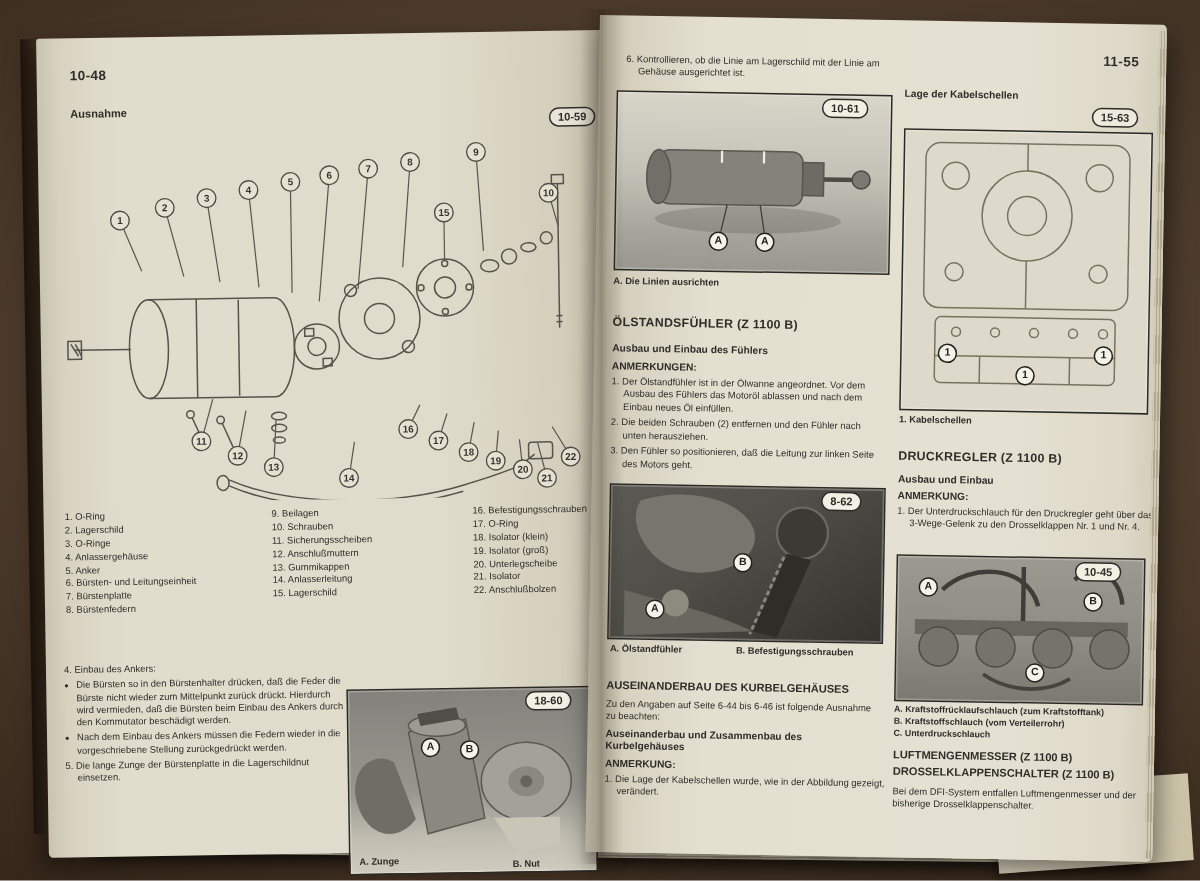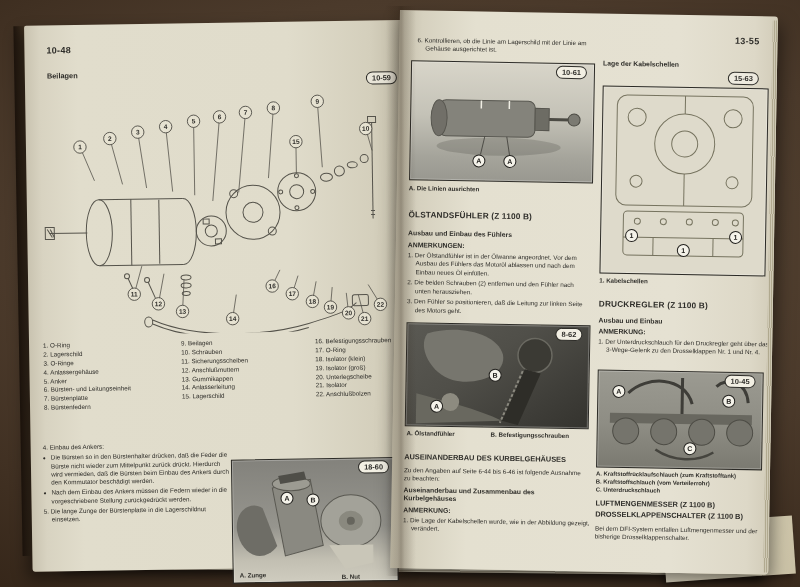--- a/index.html
+++ b/index.html
@@ -32,21 +32,21 @@
   .b{font-weight:bold;}
   .fs9{font-size:9px;line-height:10px;letter-spacing:.3px;}
   .fs8{font-size:8.2px;line-height:9.5px;letter-spacing:.2px;}
   .fs74{font-size:7.4px;line-height:8.8px;}
   .fs7{font-size:6.8px;line-height:8.2px;}
   .fs6{font-size:6.3px;line-height:8.3px;}
   .fs58{font-size:5.9px;line-height:7.6px;}
   .figlabel{position:absolute;border:1px solid #2e2d29;border-radius:7px;padding:0 5px;height:11px;line-height:11px;
     font-size:7.4px;font-weight:bold;color:#2e2d29;background:rgba(250,248,240,.55);}
   .figure{position:absolute;border:1px solid #2b2a26;box-shadow:0 0 0 1px rgba(255,255,255,.25) inset;}
-  .figure .figlabel{top:2px;right:7px;background:#f2efe3;z-index:3;}
+  .figure .figlabel{top:2px;right:15px;background:#f2efe3;z-index:3;}
   .figure svg{position:absolute;left:0;top:0;}
   .mk{position:absolute;width:11px;height:11px;border:1px solid #22211e;border-radius:50%;background:#f4f2e9;
     color:#22211e;font-size:7px;font-weight:bold;text-align:center;line-height:11px;z-index:2;}
   .caption-row{position:absolute;font-size:6.2px;font-weight:bold;color:#2e2d29;}
   .prow{margin:0 0 .6px 0;white-space:nowrap;}
   .note-row{text-indent:-8px;padding-left:8px;margin-bottom:2.5px;}
   .bullet-row{position:relative;padding-left:8px;margin-bottom:2px;}
   .bullet-row:before{content:"\25CF";position:absolute;left:0;top:0;font-size:5px;}
   .cap-list .prow{white-space:normal;font-weight:bold;}
   svg text.cot{font-size:6.6px;font-weight:bold;fill:#33322e;text-anchor:middle;}
@@ -56,21 +56,21 @@
 </head>
 <body>
 
 <div class="book">
   <div class="cover-strip"></div>
   <div class="edges-bottom"></div>
   <div class="corner-light"></div>
 
   <div class="page left">
     <div class="t b fs9" style="left:22px;top:20px">10-48</div>
-    <div class="t b fs74" style="left:22px;top:47px">Beilagen</div>
+    <div class="t b fs74" style="left:22px;top:47px">Ausnahme</div>
     <div class="figlabel" style="right:4px;top:51px">10-59</div>
 
     <svg width="356" height="252" viewBox="0 0 356 252" style="position:absolute;left:8px;top:58px">
       <g stroke="#55534b" stroke-width="1" fill="none">
 
         <line x1="14" y1="150" x2="52" y2="150"></line>
         <rect x="10" y="144" width="9" height="12"></rect>
         <line x1="12" y1="146" x2="17" y2="154"></line>
           <line x1="15" y1="146" x2="19" y2="154"></line>
 
@@ -247,21 +247,21 @@
         <path d="M96 86 L 112 110 L 140 104 L 140 86 Z" fill="#c9c6b8"></path>
       </svg>
       <div class="mk" style="left:48px;top:32px">A</div>
       <div class="mk" style="left:74px;top:34px">B</div>
       <div class="caption-row" style="left:6px;bottom:4px">A. Zunge</div>
       <div class="caption-row" style="left:108px;bottom:1px">B. Nut</div>
     </div>
   </div>
 
   <div class="page right">
-    <div class="t b fs9" style="right:18px;top:20px">13-55</div>
+    <div class="t b fs9" style="right:18px;top:20px">11-55</div>
 
     <div class="t fs6 note-row" style="left:18px;top:26px;width:180px">6. Kontrollieren, ob die Linie am Lagerschild mit der Linie am Gehäuse ausgerichtet ist.</div>
 
     <div class="figure" style="left:12px;top:50px;width:182px;height:118px;background:linear-gradient(180deg,#d8d5c9 0%,#c4c2b7 45%,#a5a49b 80%,#999890 100%)">
       <div class="figlabel">10-61</div>
       <svg width="182" height="118" viewBox="0 0 182 118">
         <ellipse cx="88" cy="84" rx="62" ry="9" fill="rgba(40,40,35,.18)"></ellipse>
         <rect x="28" y="38" width="96" height="36" rx="7" fill="#84837b" stroke="#57564f" stroke-width="1"></rect>
         <ellipse cx="28" cy="56" rx="8" ry="18" fill="#716f68" stroke="#57564f"></ellipse>
         <rect x="124" y="45" width="14" height="22" fill="#6d6c64" stroke="#57564f"></rect>

